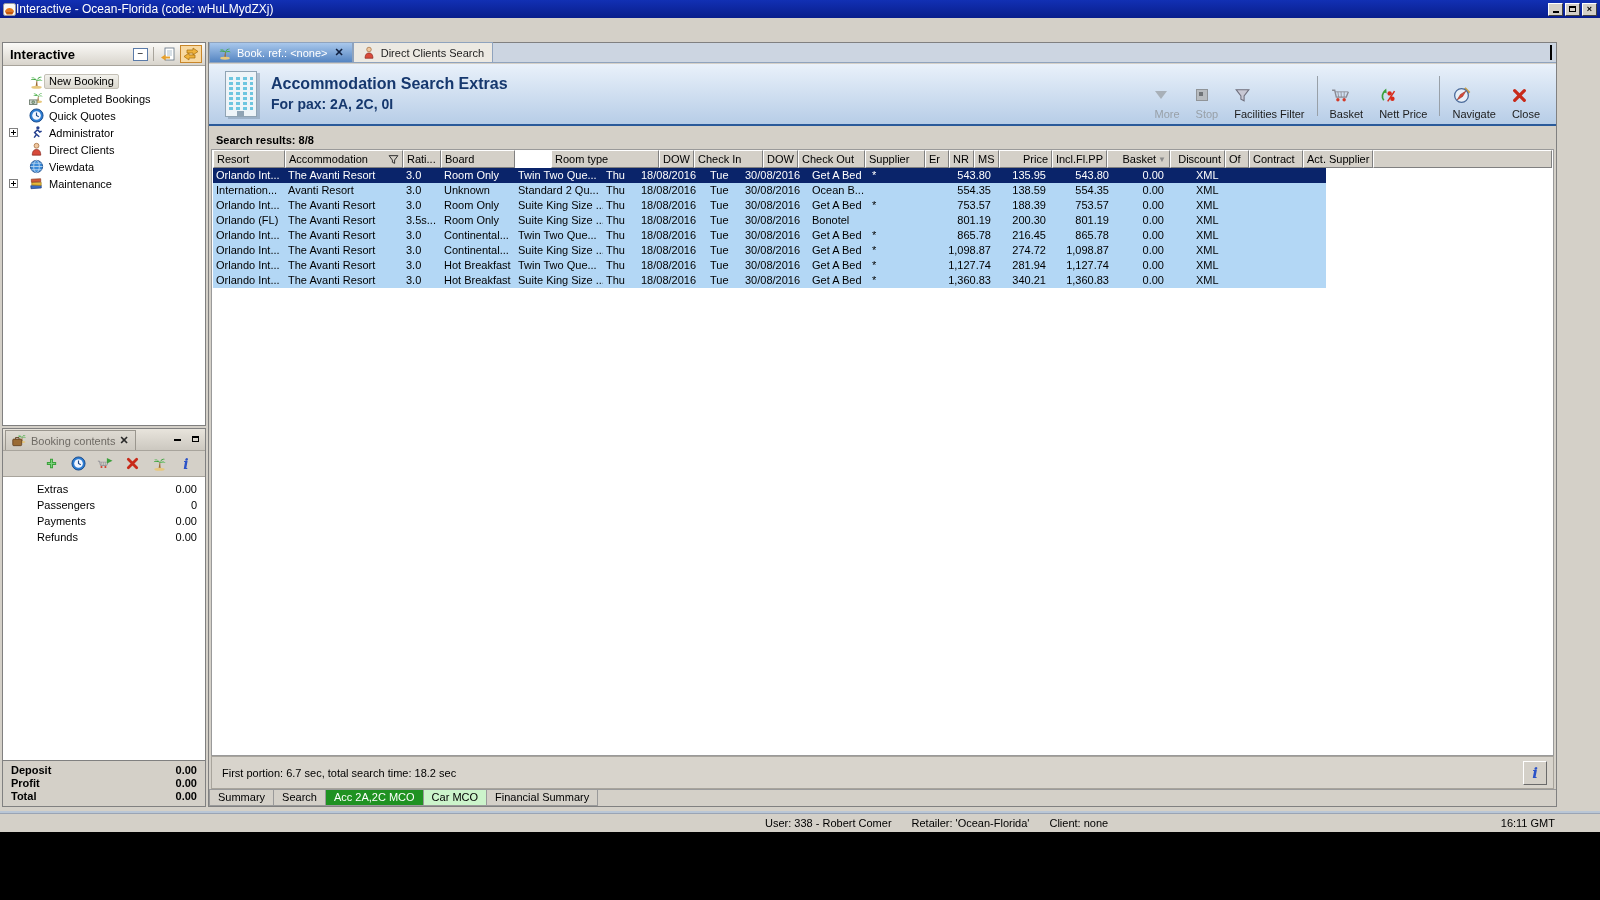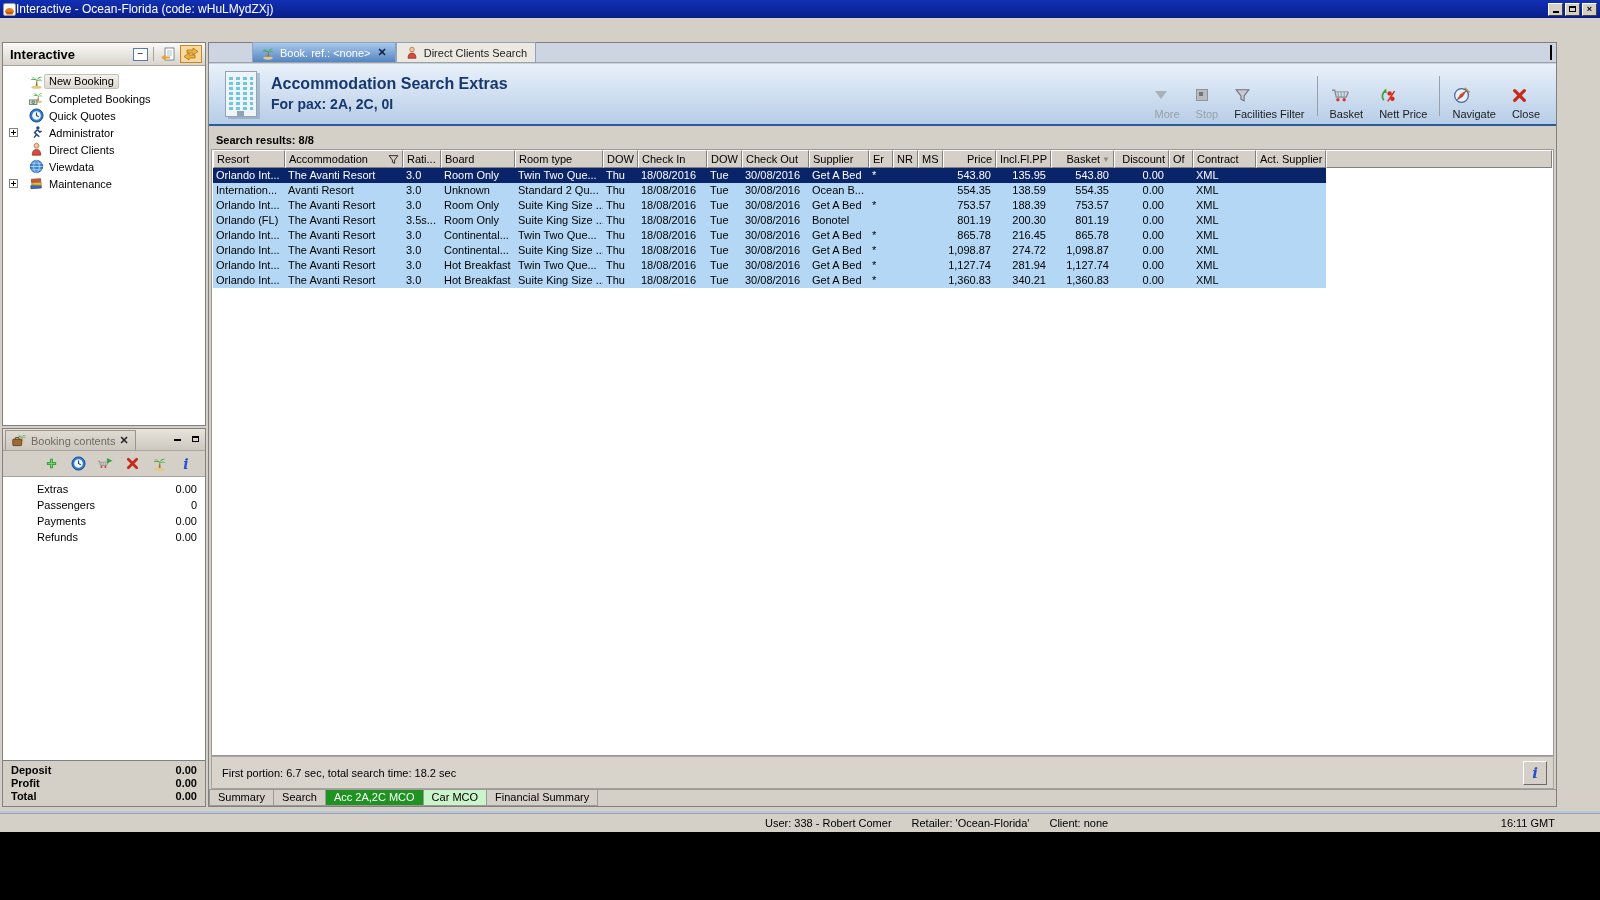--- a/index.html
+++ b/index.html
@@ -48,21 +48,21 @@
 .bc-list{flex:1;background:#fff;padding-top:4px;}
 .bc-row{display:flex;height:16px;align-items:center;padding:0 8px 0 34px;}
 .bc-row .v{margin-left:auto;}
 .bc-totals{height:46px;background:#d4d0c8;border-top:1px solid #808080;padding:3px 8px 0 8px;}
 .bc-trow{display:flex;height:13px;font-weight:bold;}
 .bc-trow .v{margin-left:auto;}
 
 .mainpanel{position:absolute;left:208px;top:42px;width:1349px;height:765px;background:#d4d0c8;border:1px solid #808080;}
 .tabstrip{position:absolute;top:0;left:0;right:0;height:20px;background:#ccd5e1;border-bottom:1px solid #8fa3bd;display:flex;align-items:flex-end;}
 .mtab{height:20px;display:flex;align-items:center;gap:5px;padding:0 8px;font-size:11px;border:1px solid #8fa3bd;border-bottom:none;background:#ece9e2;color:#222;}
-.mtab.active{background:linear-gradient(180deg,#a9c8ec,var(--tab-active-bottom,#5585c2));color:#fff;margin-left:43px;}
+.mtab.active{background:linear-gradient(180deg,#a9c8ec,var(--tab-active-bottom,#5585c2));color:#fff;}
 .mtab .tx{font-weight:normal;white-space:nowrap;}
 .mtab .closex{font-weight:bold;color:#102040;margin-left:2px;}
 .ts-btns{position:absolute;right:4px;top:4px;display:flex;gap:7px;}
 
 .mheader{position:absolute;top:21px;left:0;right:0;height:62px;background:linear-gradient(180deg,var(--header-gradient-top,#e9f1fa),var(--header-gradient-bottom,#b7cde7));border-bottom:2px solid #2a5a9a;}
 .building{position:absolute;left:16px;top:7px;width:32px;height:46px;background:#eef4f8;border:1px solid #90a4b4;box-shadow:3px 2px 0 rgba(120,140,160,.45);}
 .building::before{content:"";position:absolute;left:3px;right:3px;top:3px;bottom:6px;background-image:repeating-linear-gradient(0deg,transparent 0 3px,#eef4f8 3px 5px),repeating-linear-gradient(90deg,#6ec6e0 0 4px,#eef4f8 4px 7px);}
 .building::after{content:"";position:absolute;left:11px;bottom:0;width:7px;height:5px;background:#90a4b4;}
 .mh-title{position:absolute;left:62px;top:11px;font-size:16px;font-weight:bold;color:var(--navy-text,#16386e);}
 .mh-sub{position:absolute;left:62px;top:32px;font-size:14px;font-weight:bold;color:var(--navy-text,#16386e);}
@@ -474,21 +474,21 @@
             <svg width="11" height="11" class="ic fun">
               <use href="#i-funnel-sm"></use>
             </svg>
           </div>
           <div class="th" style="width: 38px;">
             <span>Rati...</span>
           </div>
           <div class="th" style="width: 74px;">
             <span>Board</span>
           </div>
-          <div class="th" style="width: 88px;">
+          <div class="th" style="width: 108px; margin-left: 36px;">
             <span>Room type</span>
           </div>
           <div class="th" style="width: 35px;">
             <span>DOW</span>
           </div>
           <div class="th" style="width: 69px;">
             <span>Check In</span>
           </div>
           <div class="th" style="width: 35px;">
             <span>DOW</span>
@@ -517,21 +517,21 @@
           <div class="th right" style="width: 63px;">
             <span>Basket</span>
             <span class="sort">▼</span>
           </div>
           <div class="th right" style="width: 55px;">
             <span>Discount</span>
           </div>
           <div class="th" style="width: 24px;">
             <span>Of</span>
           </div>
-          <div class="th" style="width: 63px;">
+          <div class="th" style="width: 54px;">
             <span>Contract</span>
           </div>
           <div class="th" style="width: 70px;">
             <span>Act. Supplier</span>
           </div>
           <div class="th" style="flex: 1 1 0%;"></div>
         </div>
       <div class="tbody">
           <div class="tr selected">
             <div class="td" style="width: 72px;">Orlando Int...</div>

